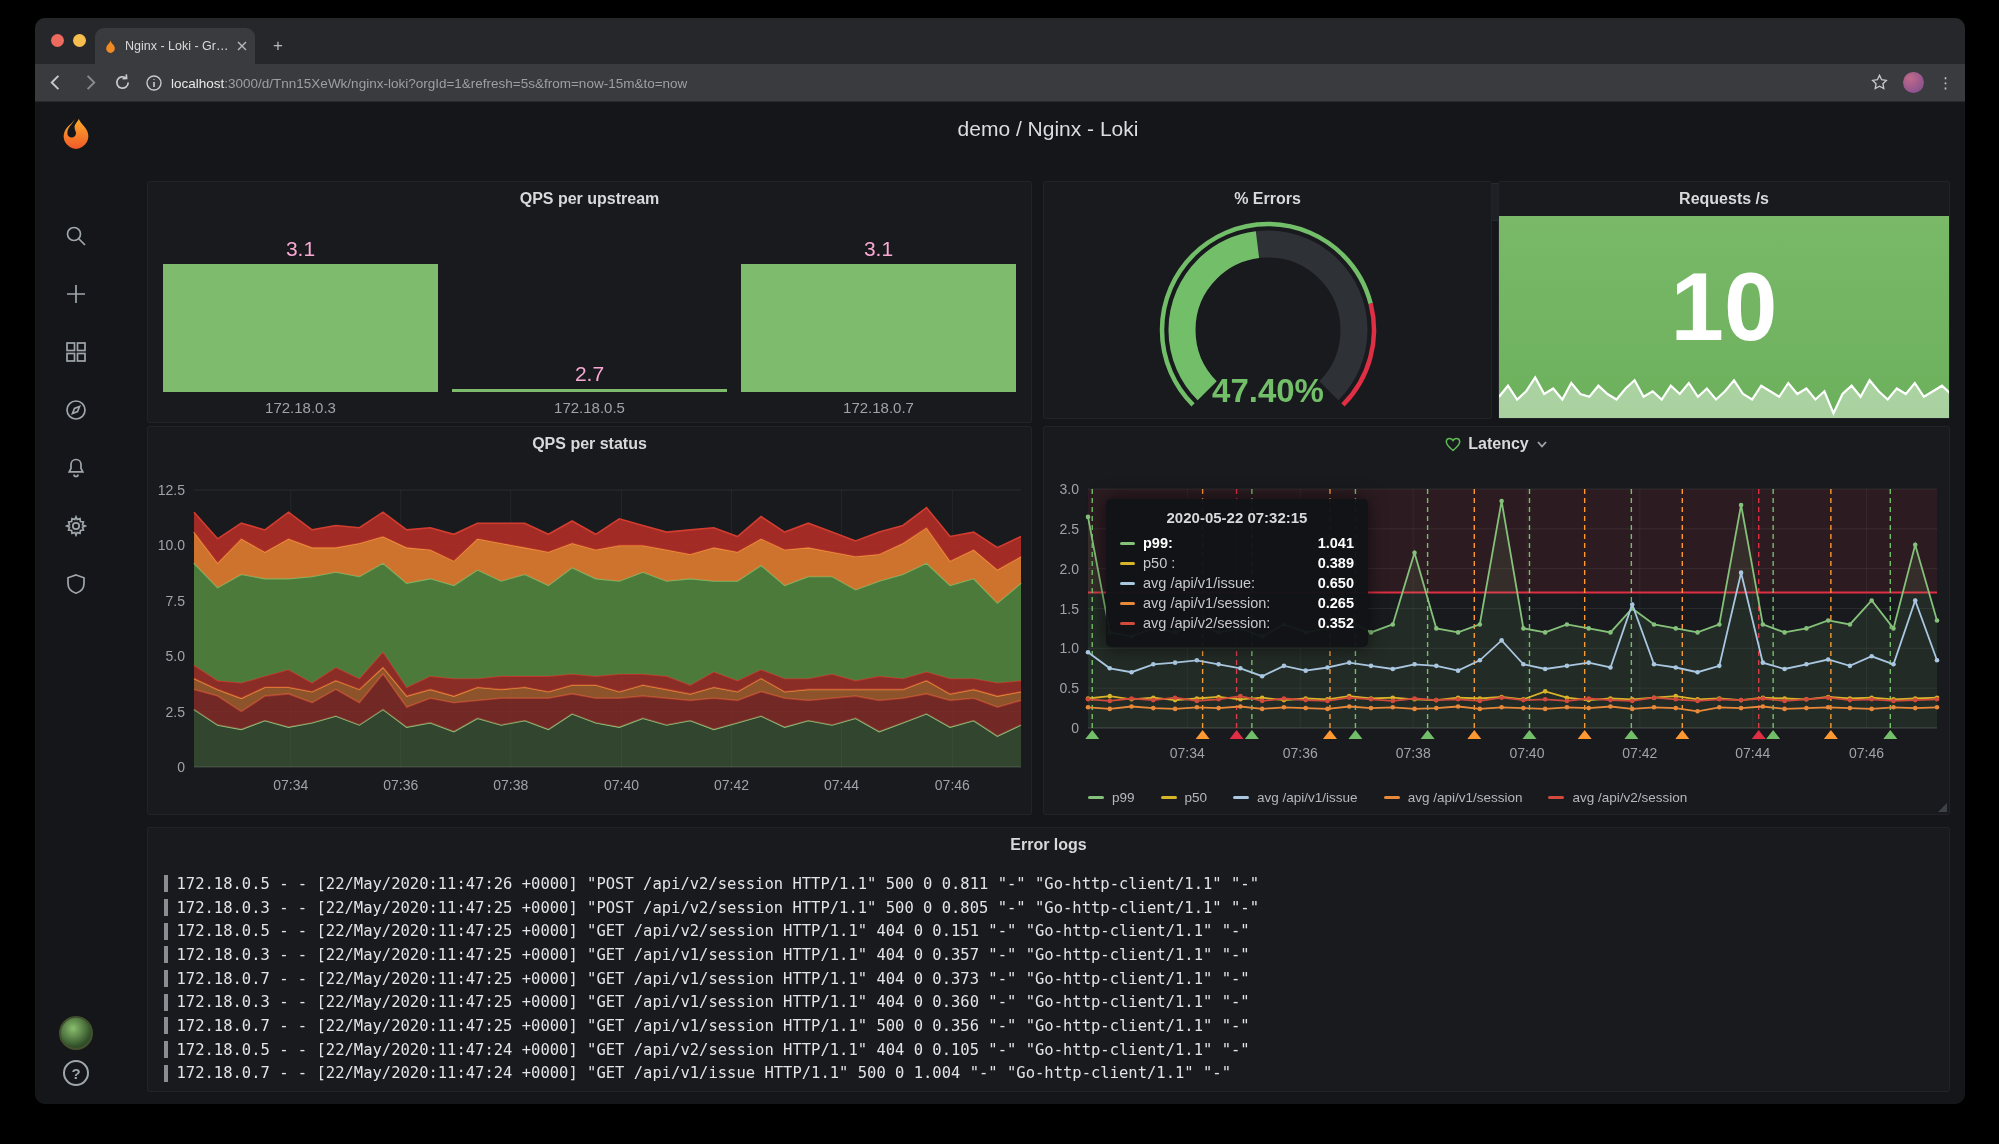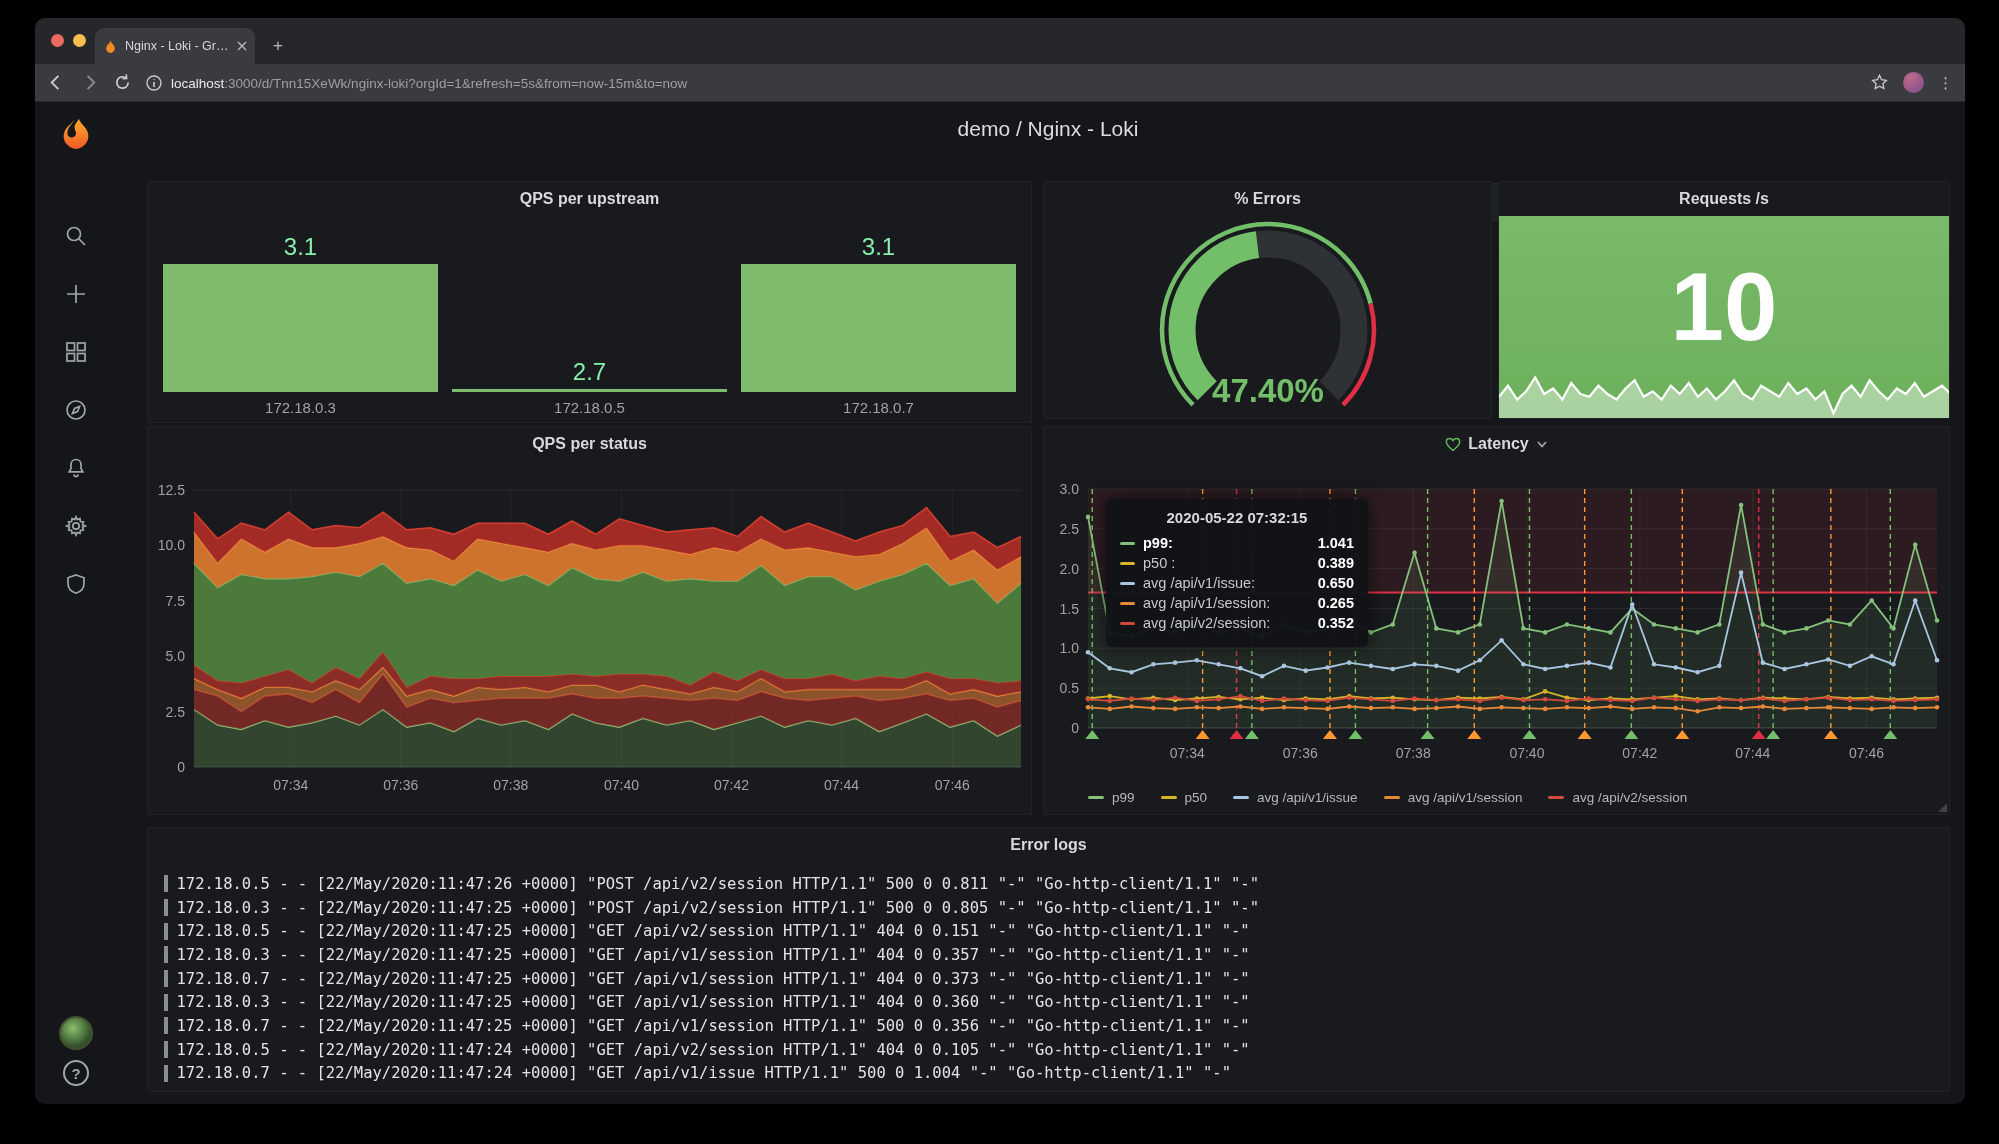--- a/index.html
+++ b/index.html
@@ -45,21 +45,21 @@
   .interval { color:#eab308; font-size:15px; font-weight:bold; }
 
   
   .dash { position:absolute; left:0; right:0; top:46px; bottom:0; }
   .panel { position:absolute; background:#181a1e; border:1px solid #212329; border-radius:2px; }
   .phead { position:absolute; left:0; right:0; top:0; height:34px; display:flex; align-items:center; justify-content:center; gap:7px; font-size:16px; font-weight:bold; color:#d8d9da; }
 
   
   .bars-wrap { position:absolute; left:8px; right:8px; top:34px; bottom:0; display:flex; }
   .bar-col { flex:1; display:flex; flex-direction:column; align-items:center; justify-content:flex-end; padding:0 7px; }
-  .bar-val { font-size:24px; color:#86efac; margin-bottom:3px; }
+  .bar-val { font-size:21px; color:#f9a8d4; margin-bottom:3px; }
   .bar-rect { width:100%; background:#7fbb6c; }
   .bar-lab { font-size:15px; color:#9fa3a8; height:30px; display:flex; align-items:center; }
 
   
   .gauge-value { font-size:33px; font-weight:bold; fill:#73bf69; }
 
   
   .req-body { position:absolute; left:0; right:0; top:34px; bottom:0; background:linear-gradient(#79b968,#6cb05c); overflow:hidden; }
   .req-num { position:absolute; left:0; right:0; top:36px; text-align:center; font-size:96px; font-weight:bold; color:#fff; }
   .axis-text { font-size:14px; fill:#9fa3a8; }

